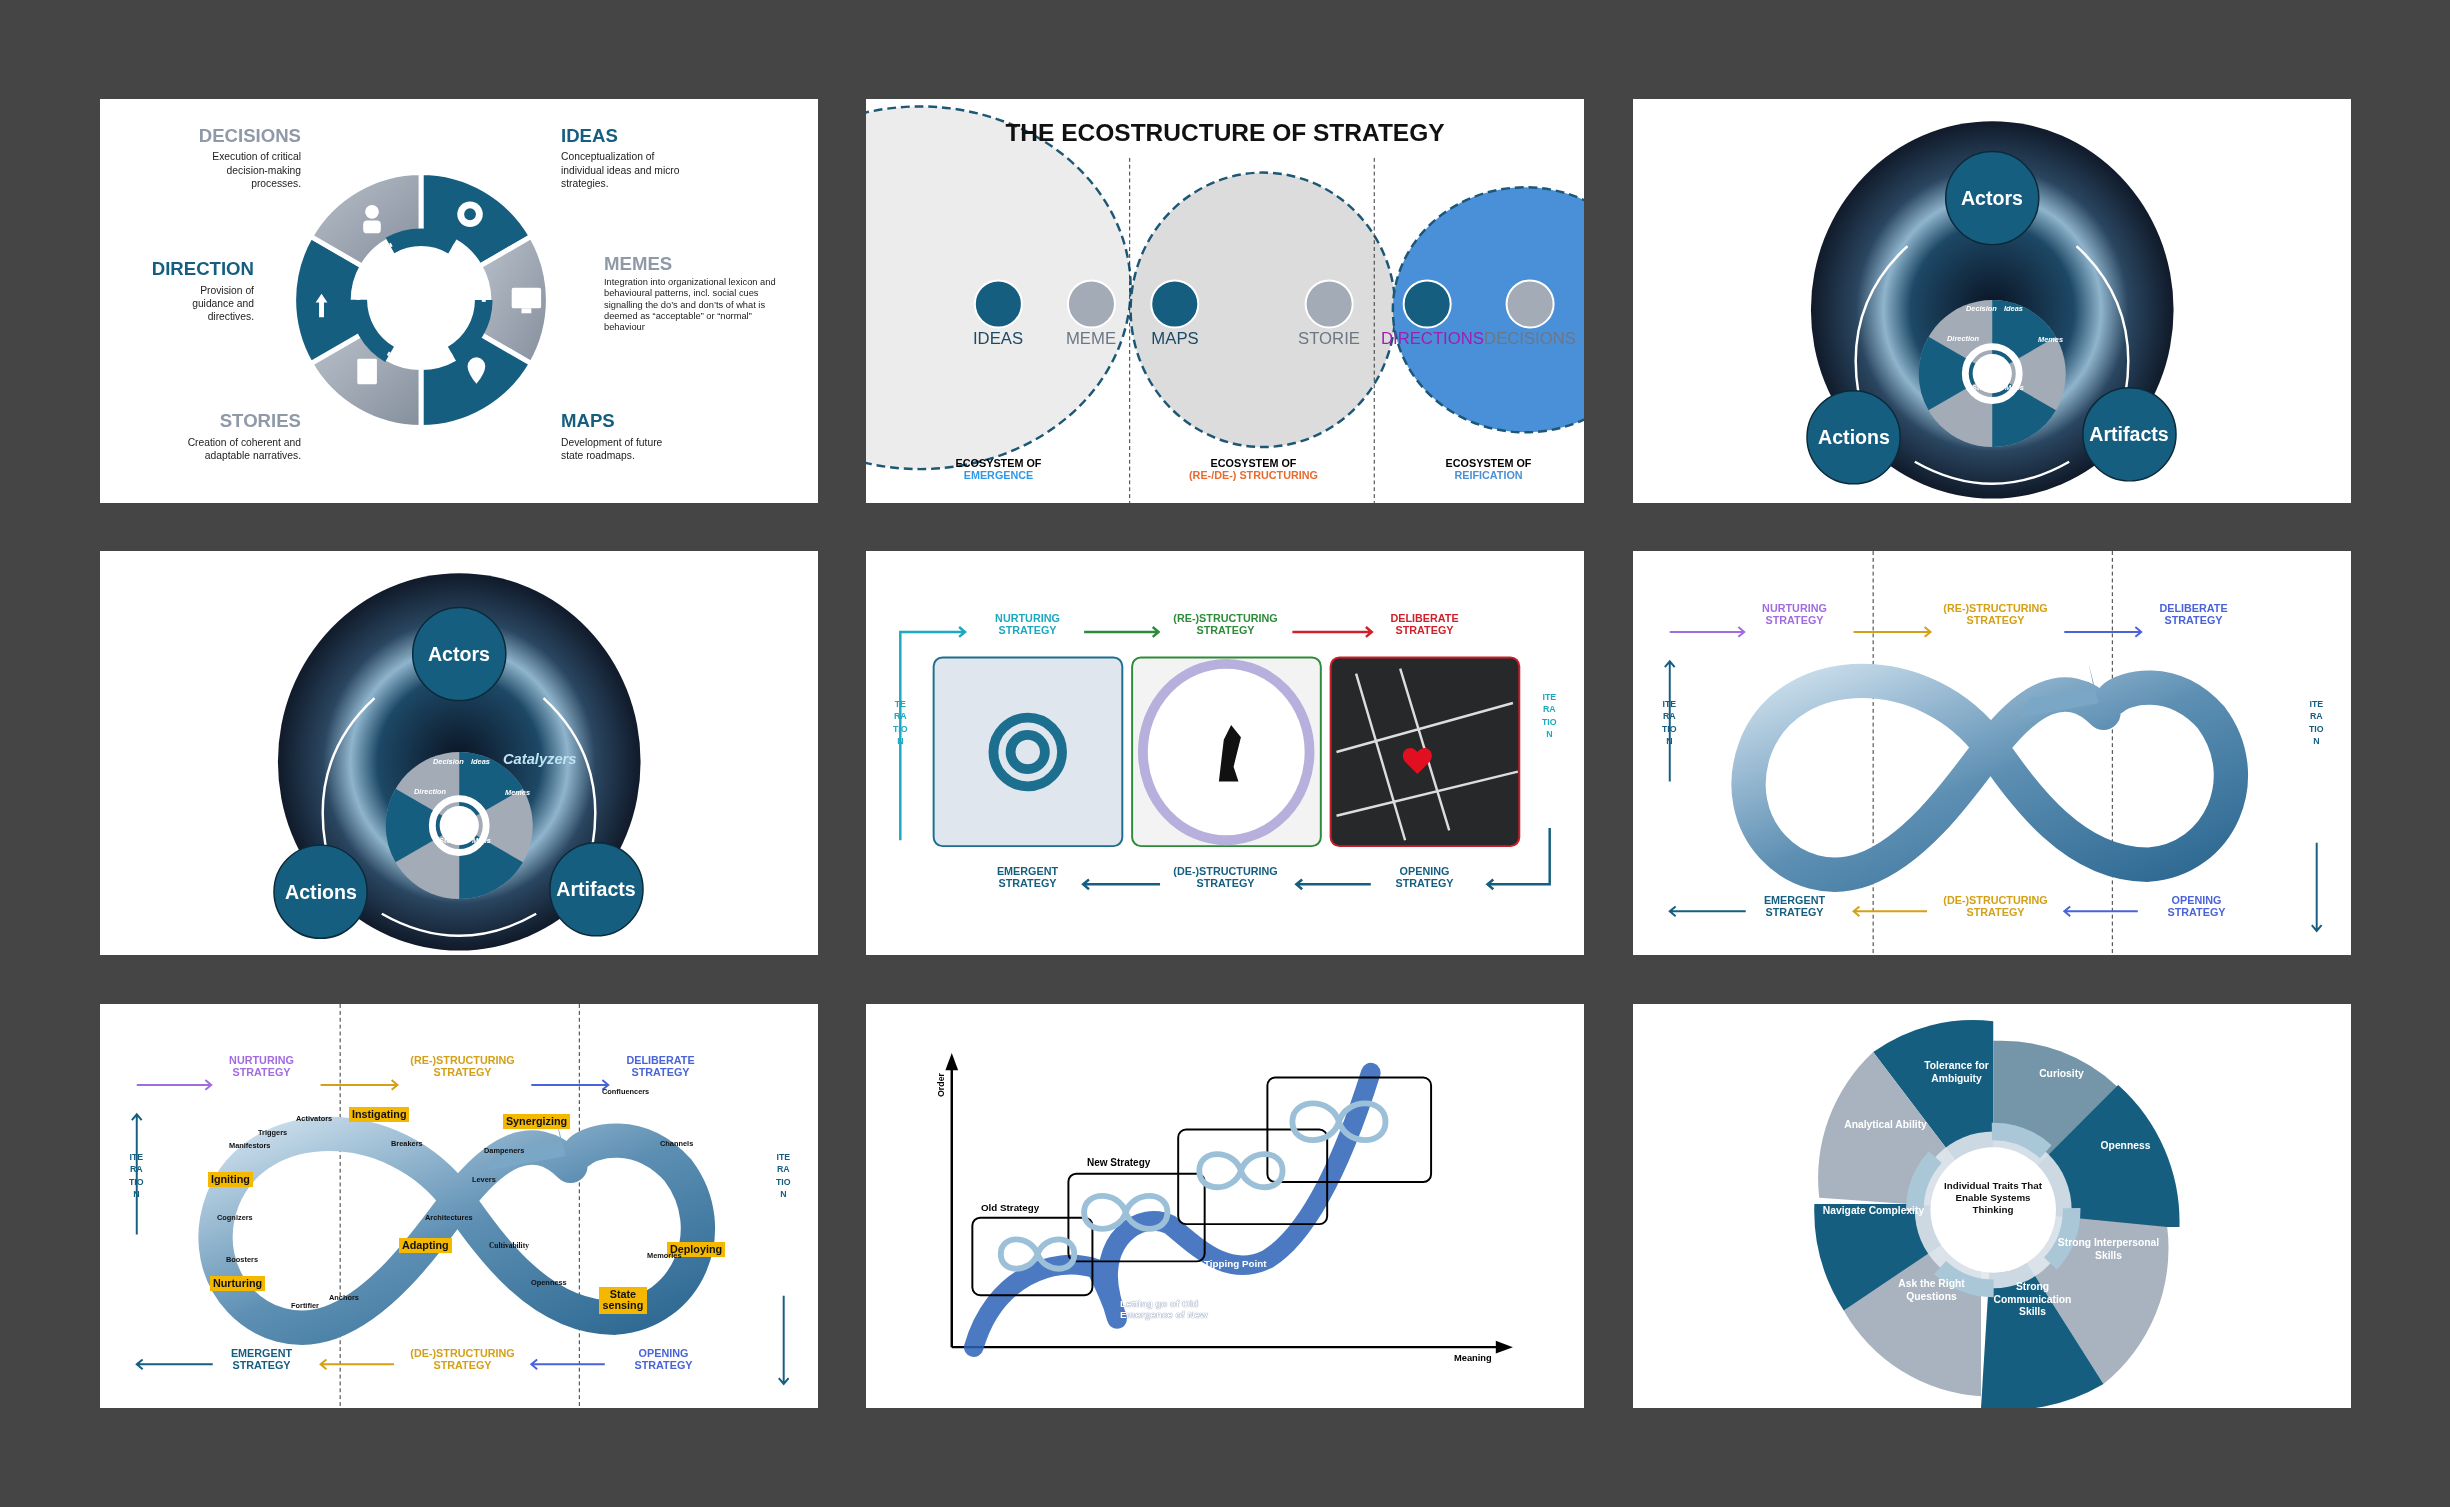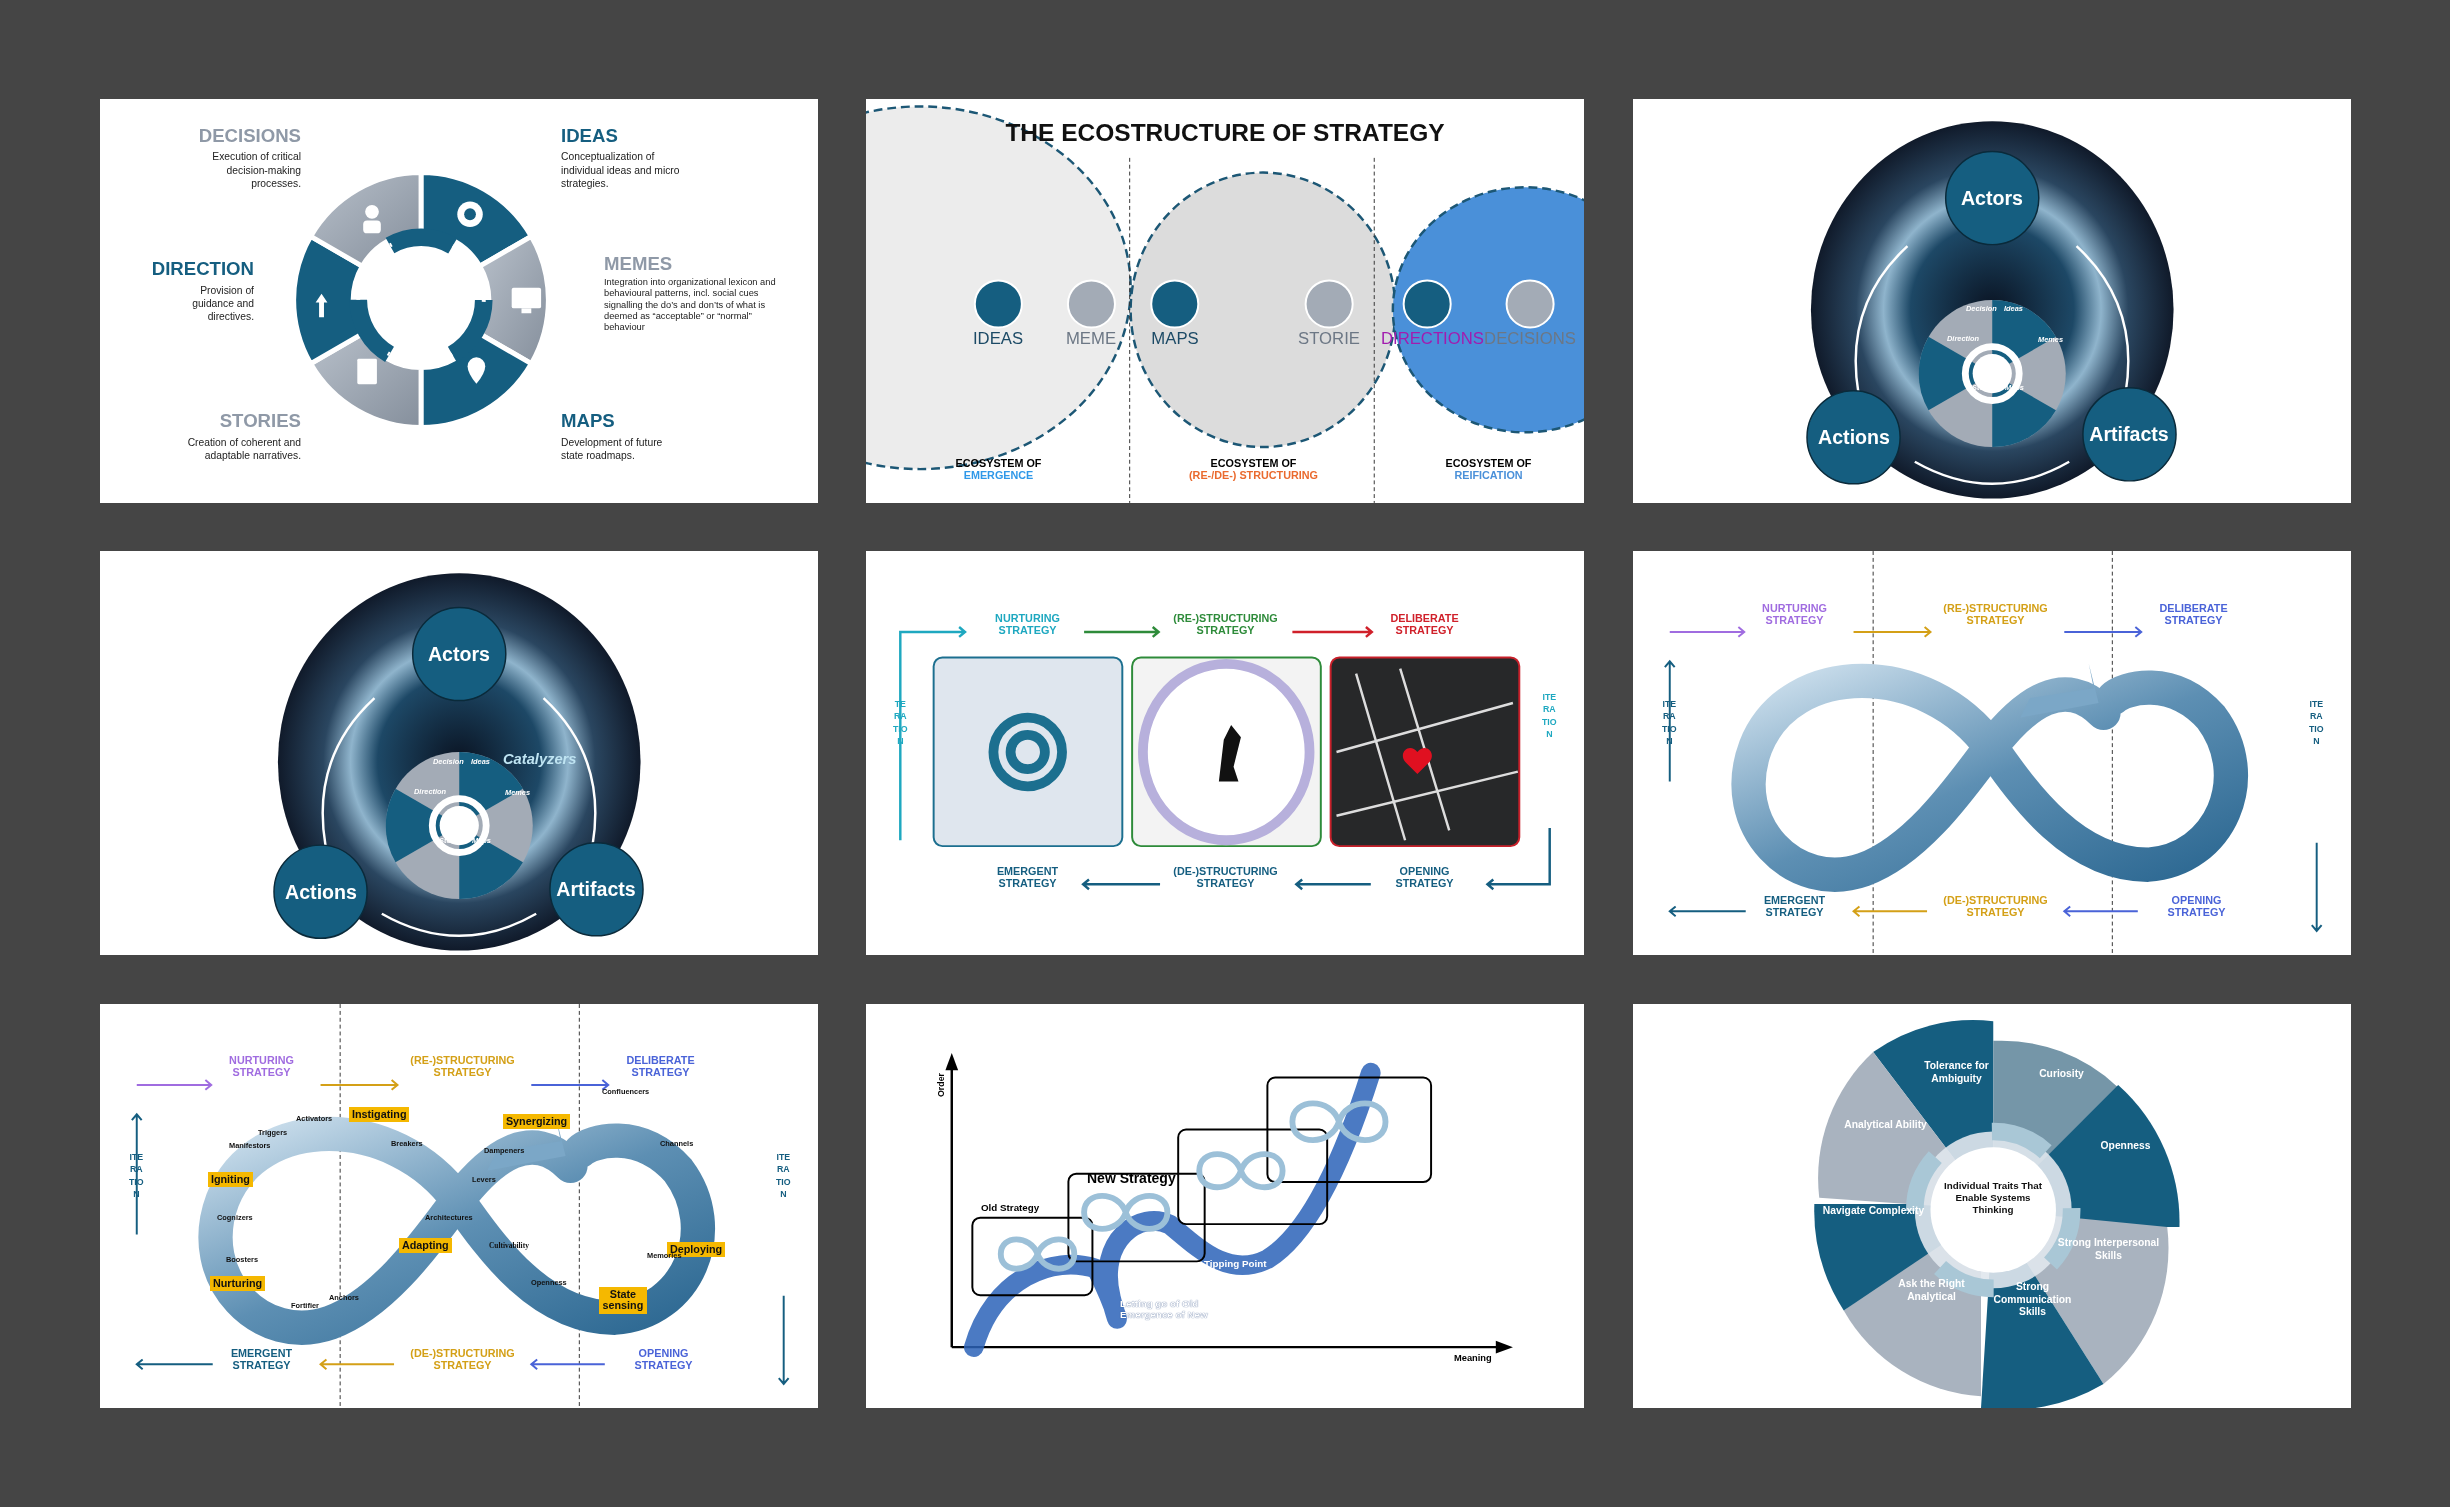--- a/index.html
+++ b/index.html
@@ -385,21 +385,21 @@
     <g fill="none" stroke="#9cc0d8" stroke-width="12">
       <path d="M275,510 c0,-40 60,-40 75,0 c15,40 75,40 75,0 c0,-40 -60,-40 -75,0 c-15,40 -75,40 -75,0z"></path>
       <path d="M445,425 c0,-45 70,-45 85,0 c15,45 85,45 85,0 c0,-45 -70,-45 -85,0 c-15,45 -85,45 -85,0z"></path>
       <path d="M680,340 c0,-45 70,-45 85,0 c15,45 85,45 85,0 c0,-45 -70,-45 -85,0 c-15,45 -85,45 -85,0z"></path>
       <path d="M870,240 c0,-50 80,-50 95,0 c15,50 95,50 95,0 c0,-50 -80,-50 -95,0 c-15,50 -95,50 -95,0z"></path>
     </g>
   </svg>
   <div class="abs b" style="left:70px;top:93px;font-size:8.8px;transform:rotate(-90deg);transform-origin:left top;">Order</div>
   <div class="abs b" style="left:588px;top:349px;font-size:9.3px;">Meaning</div>
   <div class="abs b" style="left:115px;top:198px;font-size:9.8px;">Old Strategy</div>
-  <div class="abs b" style="left:221px;top:166px;font-size:14px;">New Strategy</div>
+  <div class="abs b" style="left:221px;top:153px;font-size:10px;">New Strategy</div>
   <div class="abs b" style="left:338px;top:254px;font-size:9.8px;color:#fff;">Tipping Point</div>
   <div class="abs b" style="left:254px;top:294px;font-size:9.8px;color:#fff;text-shadow:0 0 1px #1b3d7a;">
     <div>Letting go of Old</div>
     <div>Emergence of New</div>
   </div>
 </div>
 
 <div class="panel" style="left:1633px;top:1004px;">
   <svg width="718" height="404" viewBox="0 0 1465 824">
     <g transform="translate(735,420)">
@@ -415,17 +415,17 @@
       <circle r="160" fill="none" stroke="#a9c7d6" stroke-width="36" stroke-dasharray="120 130"></circle>
       <circle r="128" fill="#fff"></circle>
     </g>
   </svg>
   <div class="abs c b" style="left:311px;top:176px;width:98px;font-size:9.8px;line-height:11.8px;color:#111;">Individual Traits That Enable Systems Thinking</div>
   <div class="abs trait" style="left:272px;top:56px;">Tolerance for Ambiguity</div>
   <div class="abs trait" style="left:377px;top:64px;">Curiosity</div>
   <div class="abs trait" style="left:441px;top:136px;">Openness</div>
   <div class="abs trait" style="left:424px;top:233px;">Strong Interpersonal Skills</div>
   <div class="abs trait" style="left:348px;top:277px;">Strong Communication Skills</div>
-  <div class="abs trait" style="left:247px;top:274px;">Ask the Right Analytical</div>
+  <div class="abs trait" style="left:247px;top:274px;">Ask the Right Questions</div>
   <div class="abs trait" style="left:189px;top:201px;">Navigate Complexity</div>
   <div class="abs trait" style="left:201px;top:115px;">Analytical Ability</div>
 </div>
 
 
 </body></html>

